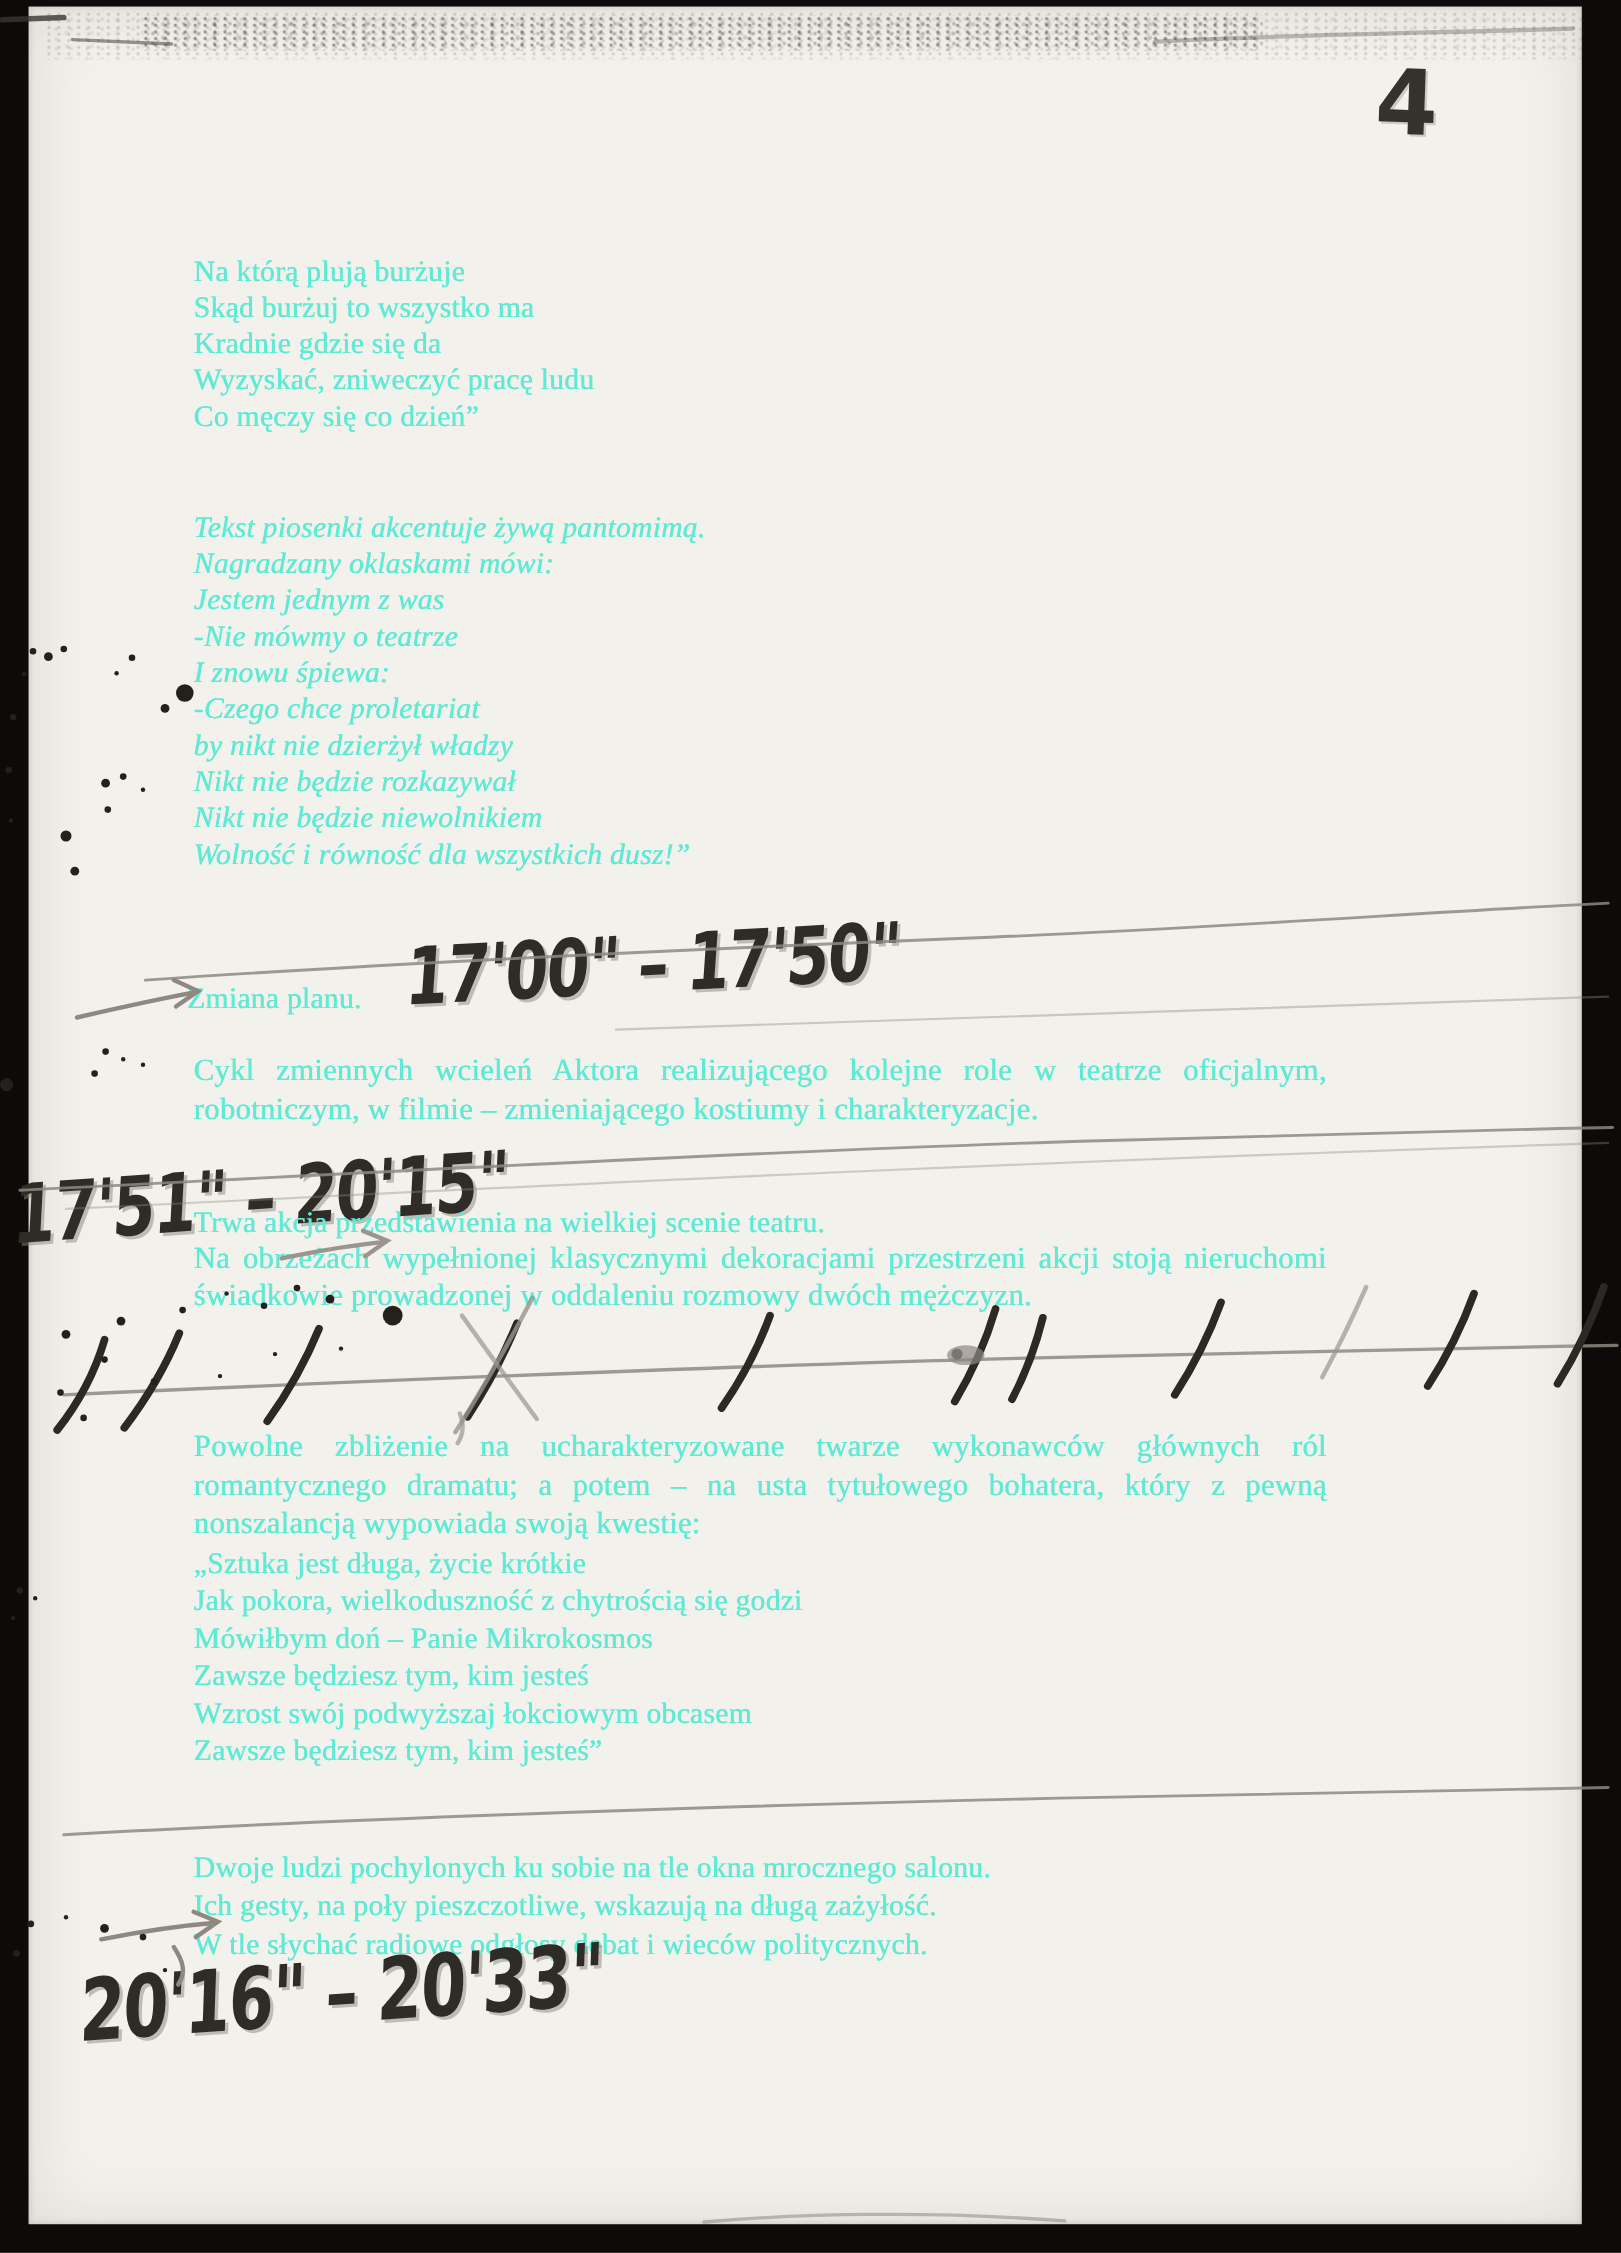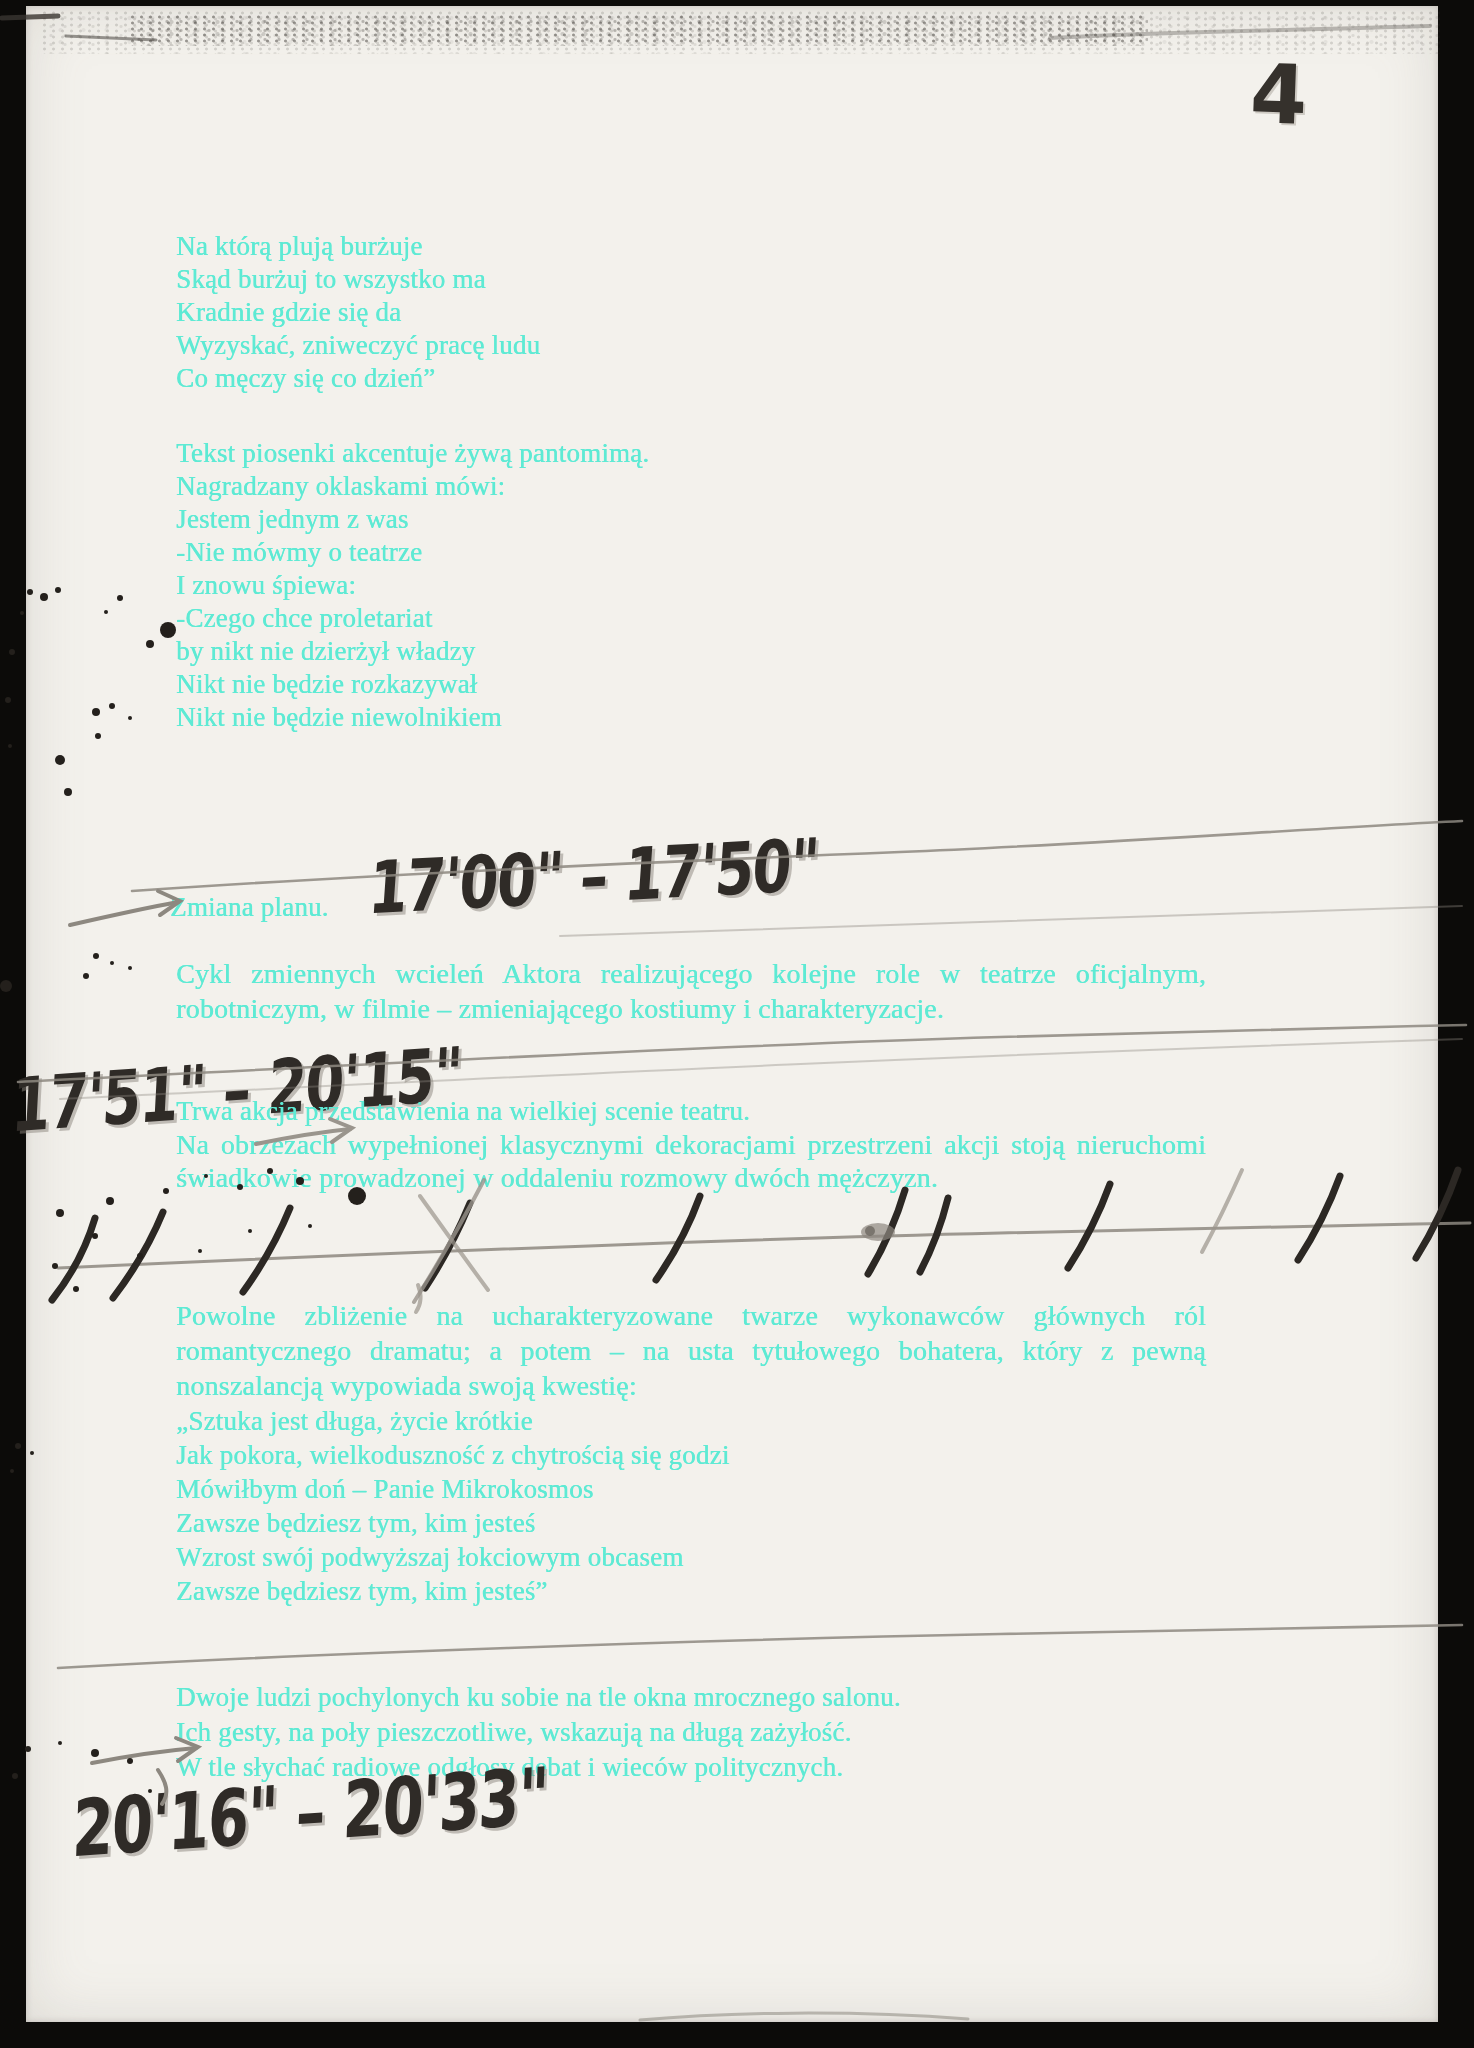--- a/index.html
+++ b/index.html
@@ -55,30 +55,31 @@
 <div class="pageno" style="left:1252px;top:46px;font-size:82px;transform:rotate(2deg);">4</div>
 
 <div class="typed" style="left:176px;top:230px;">
   <div class="tl">Na którą plują burżuje</div>
   <div class="tl">Skąd burżuj to wszystko ma</div>
   <div class="tl">Kradnie gdzie się da</div>
   <div class="tl">Wyzyskać, zniweczyć pracę ludu</div>
   <div class="tl">Co męczy się co dzień”</div>
 </div>
 
-<div class="typed" style="left:176px;top:437px;">
+<div class="typed" style="left:176px;top:463px;font-style:italic;">
   <div class="tl">Tekst piosenki akcentuje żywą pantomimą.</div>
   <div class="tl">Nagradzany oklaskami mówi:</div>
   <div class="tl">Jestem jednym z was</div>
   <div class="tl">-Nie mówmy o teatrze</div>
   <div class="tl">I znowu śpiewa:</div>
   <div class="tl">-Czego chce proletariat</div>
   <div class="tl">by nikt nie dzierżył władzy</div>
   <div class="tl">Nikt nie będzie rozkazywał</div>
   <div class="tl">Nikt nie będzie niewolnikiem</div>
+  <div class="tl">Wolność i równość dla wszystkich dusz!”</div>
 </div>
 
 <div class="hand" style="left:372px;top:846px;font-size:72px;transform:rotate(-3deg) skewX(-7deg) scaleX(.78);">17'00" – 17'50"</div>
 
 <div class="typed" style="left:170px;top:891px;">
   <div class="tl">Zmiana planu.</div>
 </div>
 
 <div class="typed just" style="left:176px;top:956px;width:1030px;">Cykl zmiennych wcieleń Aktora realizującego kolejne role w teatrze oficjalnym, robotniczym, w filmie – zmieniającego kostiumy i charakteryzacje.</div>
 

